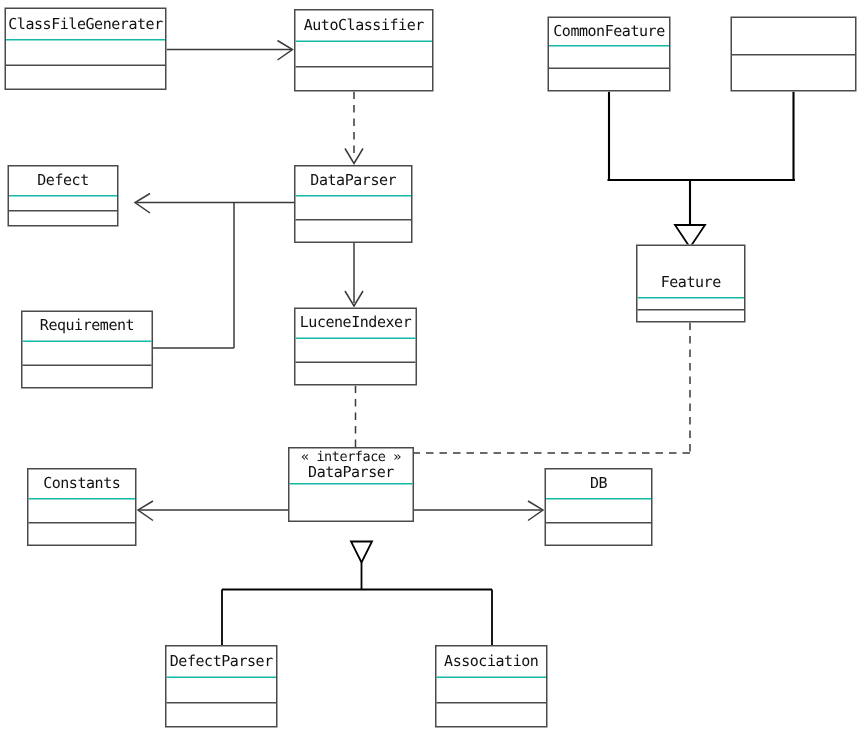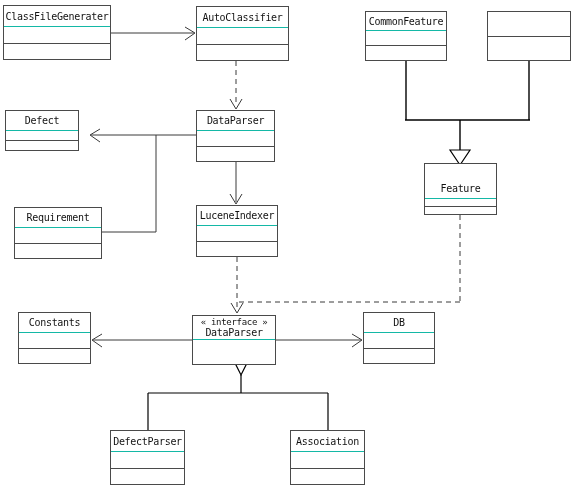--- a/index.html
+++ b/index.html
@@ -198,21 +198,21 @@
   </div>
 
   <div class="uml-class" style="left:18px;top:312px;width:73px;height:52px;">
     <div class="uml-name-row" style="height:20px;">
       <span class="uml-name">Constants</span>
     </div>
     <div class="uml-attr-row"></div>
     <div class="uml-op-row"></div>
   </div>
 
-  <div class="uml-class" style="left:192px;top:315px;width:84px;height:50px;gap:36px;">
+  <div class="uml-class" style="left:192px;top:298px;width:84px;height:50px;gap:36px;">
     <div class="uml-name-row" style="height:32px;">
       <span class="uml-stereotype">« interface »</span>
       <span class="uml-name">DataParser</span>
     </div>
     <div class="uml-op-row"></div>
   </div>
 
   <div class="uml-class" style="left:363px;top:312px;width:72px;height:52px;">
     <div class="uml-name-row" style="height:20px;">
       <span class="uml-name">DB</span>

